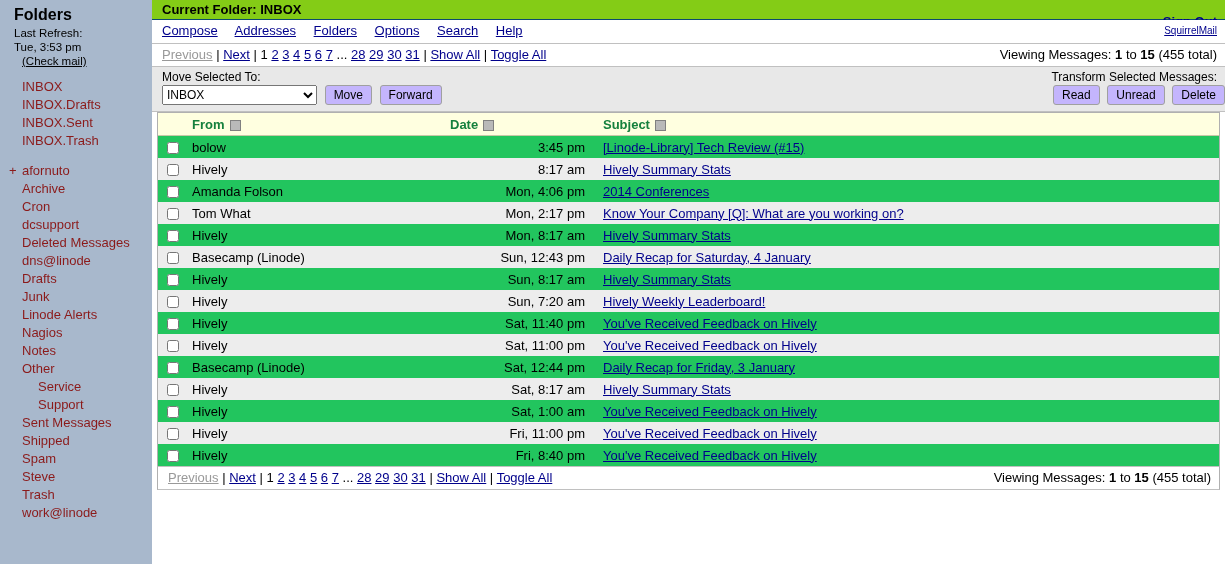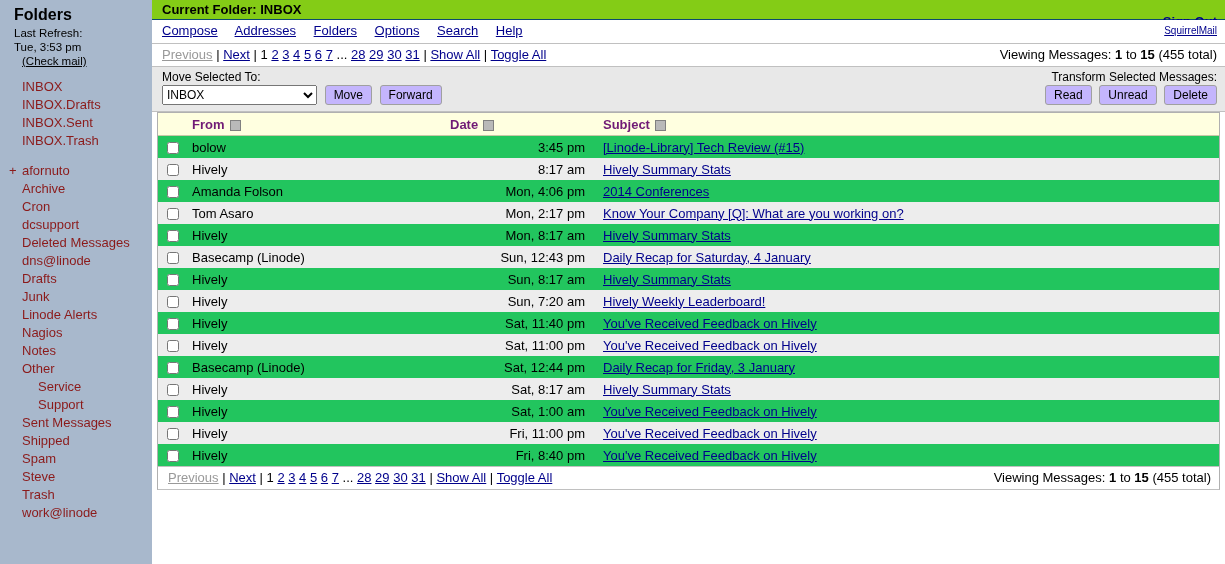--- a/index.html
+++ b/index.html
@@ -172,21 +172,21 @@
     right: 8px; top: 3px;
     font-size: 12px;
     color: #000;
   }
   .actionbar .ctrl-left {
     position: absolute;
     left: 10px; top: 18px;
   }
   .actionbar .ctrl-right {
     position: absolute;
-    right: 8px; top: 18px;
+    right: 0; top: 18px;
   }
   select.folder-select {
     width: 155px;
     font-size: 12px;
     font-family: "Liberation Sans", sans-serif;
     height: 20px;
   }
   button.btn {
     font-family: "Liberation Sans", sans-serif;
     font-size: 12px;
@@ -205,21 +205,21 @@
     width: 100%;
     border-collapse: collapse;
     font-size: 13px;
   }
   table.msgs th {
     background: #ffffe0;
     text-align: left;
     font-weight: bold;
     padding: 2px 4px;
     border-bottom: 1px solid #c8c8a8;
-    color: #701a75;
+    color: #15803d;
     height: 18px;
   }
   table.msgs td {
     padding: 1px 4px;
     height: 20px;
     color: #000;
     white-space: nowrap;
   }
   tr.alt td { background: #ededed; }
   tr.norm td { background: #22c55e; }
@@ -428,21 +428,21 @@
             <td class="col-subj"><a class="subj-link" href="#">Hively Summary Stats</a></td>
           </tr>
           <tr class="norm">
             <td class="col-chk"><input type="checkbox" style=""></td>
             <td class="col-from">Amanda Folson</td>
             <td class="col-date">Mon, 4:06 pm</td>
             <td class="col-subj"><a class="subj-link" href="#">2014 Conferences</a></td>
           </tr>
           <tr class="alt">
             <td class="col-chk"><input type="checkbox" style=""></td>
-            <td class="col-from">Tom Asaro</td>
+            <td class="col-from">Tom What</td>
             <td class="col-date">Mon, 2:17 pm</td>
             <td class="col-subj"><a class="subj-link" href="#">Know Your Company [Q]: What are you working on?</a></td>
           </tr>
           <tr class="norm">
             <td class="col-chk"><input type="checkbox" style=""></td>
             <td class="col-from">Hively</td>
             <td class="col-date">Mon, 8:17 am</td>
             <td class="col-subj"><a class="subj-link" href="#">Hively Summary Stats</a></td>
           </tr>
           <tr class="alt">

